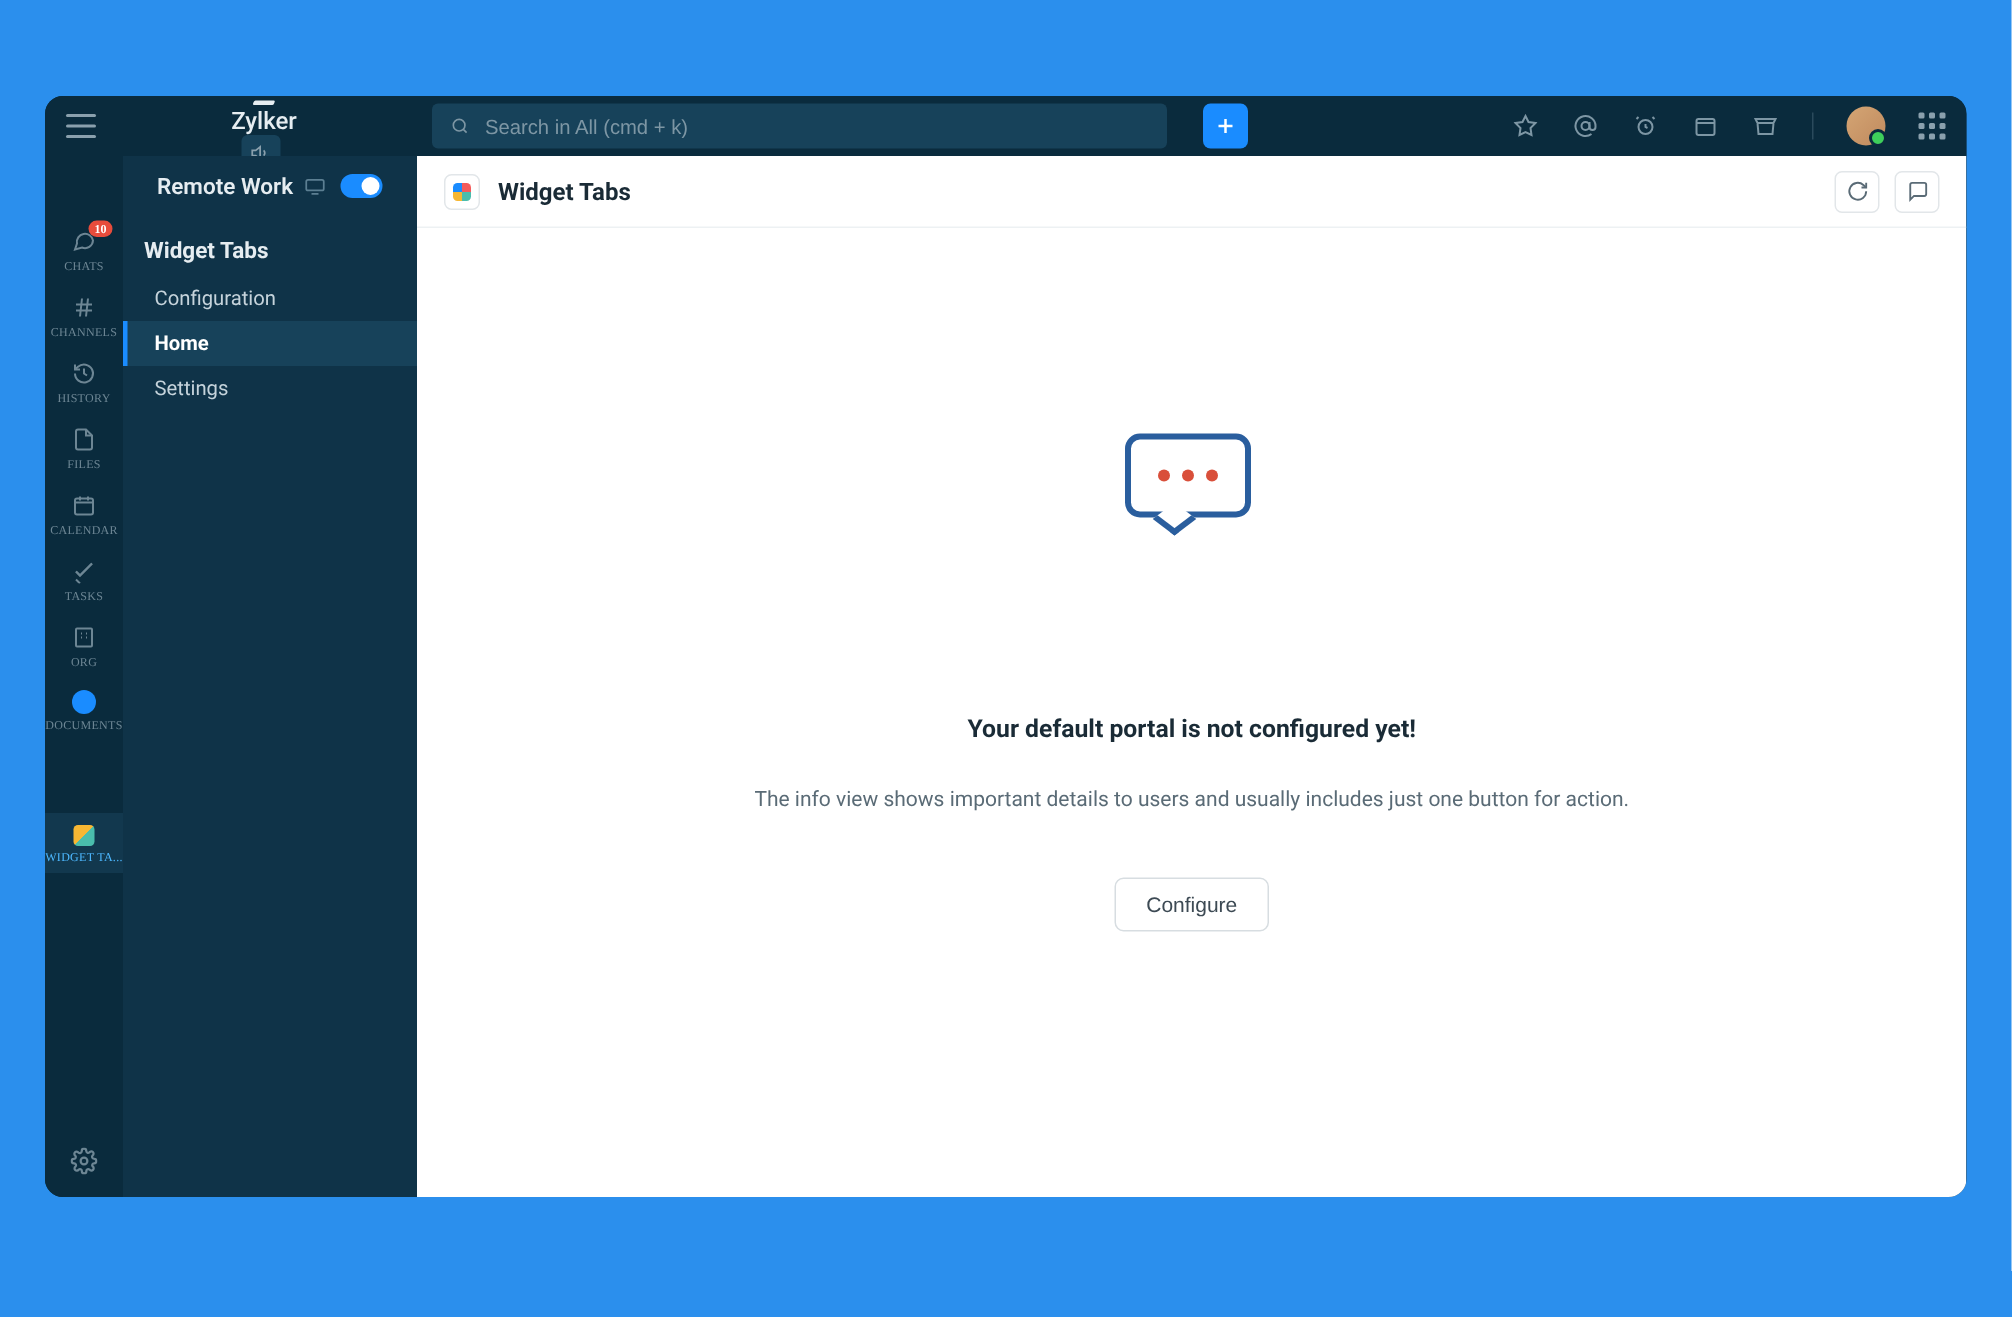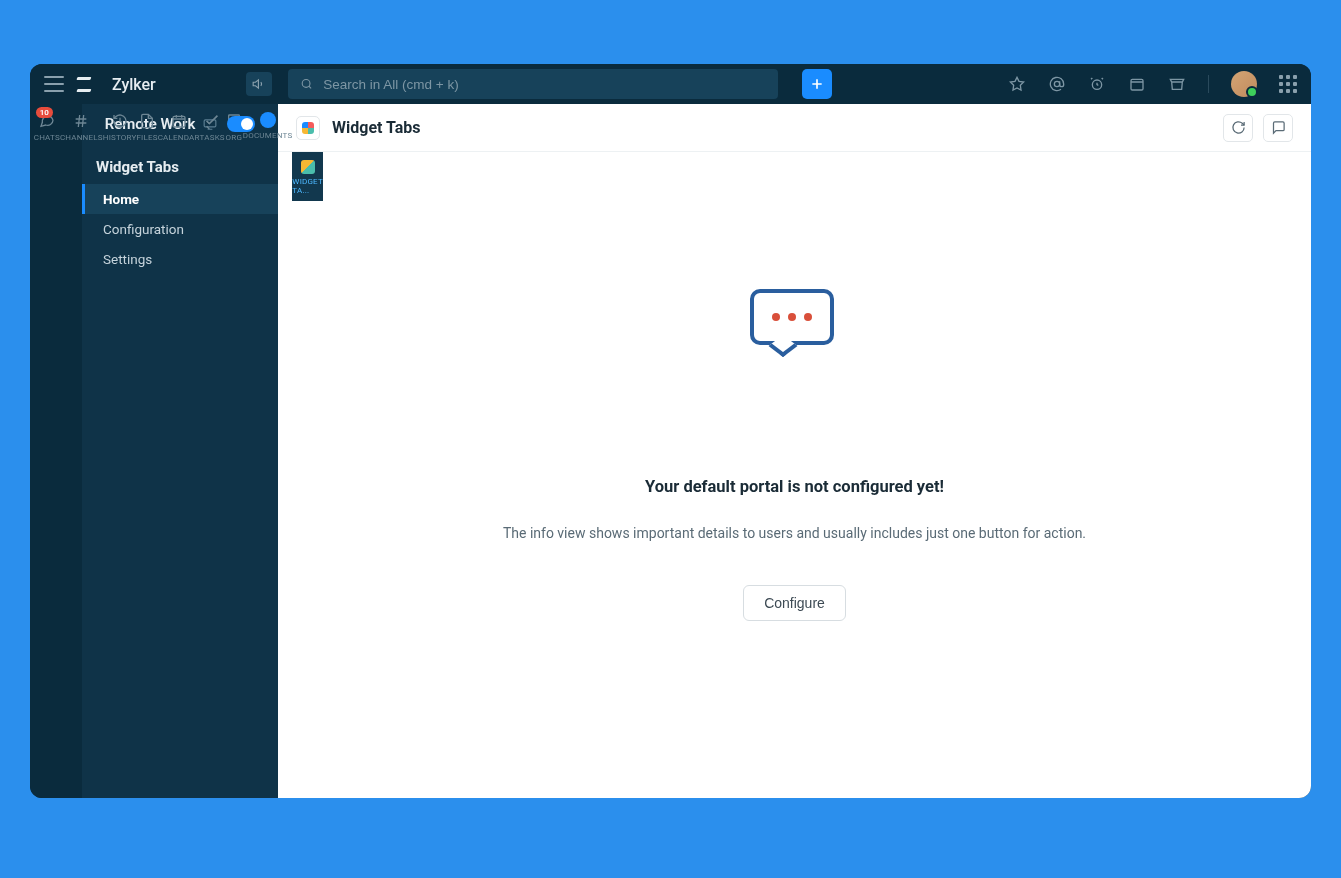--- a/index.html
+++ b/index.html
@@ -30,22 +30,22 @@
     padding: 0 14px;
     gap: 12px;
   }
   .hamburger {
     width: 20px; height: 16px;
     cursor: pointer;
     display: flex; flex-direction: column; justify-content: space-between;
   }
   .hamburger span { height: 2px; background: #8aa0ad; border-radius: 1px; }
   .brand {
-    display: flex; align-items: center; gap: 20px; color: #e6edf1;
-    font-size: 16px; font-weight: 500; width: 200px;
+    display: flex; align-items: center; gap: 0; color: #e6edf1;
+    font-size: 16px; font-weight: 500; width: 200px; flex-direction: column;
   }
   .brand-logo {
     width: 16px; height: 16px; position: relative;
   }
   .brand-logo::before, .brand-logo::after {
     content:""; position:absolute; width:14px; height:2.5px; background:#e6edf1;
     left:1px; border-radius:1px;
   }
   .brand-logo::before { top:1px; transform: skewX(-20deg);}
   .brand-logo::after { bottom:1px; transform: skewX(-20deg);}
@@ -90,22 +90,23 @@
     width:18px; height:18px; display:grid; grid-template-columns:repeat(3,4px);
     grid-template-rows:repeat(3,4px); gap:3px; cursor:pointer;
   }
   .grid-icon span { background:#8aa0ad; border-radius:1px; }
 
   
   .app-body { flex:1; display:flex; overflow:hidden; }
 
   
   .icon-rail {
-    width: 52px; background:#0a2b3d; display:flex; flex-direction:row;
-    align-items:flex-start;
+    width: 52px; background:#0a2b3d; display:flex; flex-direction:column;
+    align-items:flex-end;
+    font-family:Liberation Serif, serif;
   }
   .rail-item {
     width:52px; padding: 8px 0 6px 0; display:flex; flex-direction:column;
     align-items:center; gap:3px; cursor:pointer; position:relative;
   }
   .rail-item .ri-label { font-size:8px; color:#6d8694; text-transform:uppercase; letter-spacing:0.2px;}
   .rail-item.active { background:#12384e;margin-top:48px; }
   .rail-item.active .ri-label { color:#4db8ff; }
   .rail-badge {
     position:absolute; top:3px; right:7px; background:#e74c3c; color:#fff;
@@ -382,22 +383,22 @@
         <span>Remote Work</span>
         <div class="sec-header-icons">
           <svg width="14" height="12" viewBox="0 0 24 20" fill="none" stroke="currentColor" stroke-width="2">
               <rect x="2" y="3" width="20" height="12" rx="2"></rect>
               <path d="M8 19h8"></path>
             </svg>
           <div class="toggle"></div>
         </div>
       </div>
       <div class="sec-title">Widget Tabs</div>
+      <div class="sec-item">Configuration</div>
       <div class="sec-item active">Home</div>
-      <div class="sec-item">Configuration</div>
       <div class="sec-item">Settings</div>
     </div>
 
     <div class="main">
       <div class="main-header">
         <div class="mh-icon">
           <div class="mh-icon-inner"></div>
         </div>
         <div class="mh-title">Widget Tabs</div>
         <div class="mh-right">

